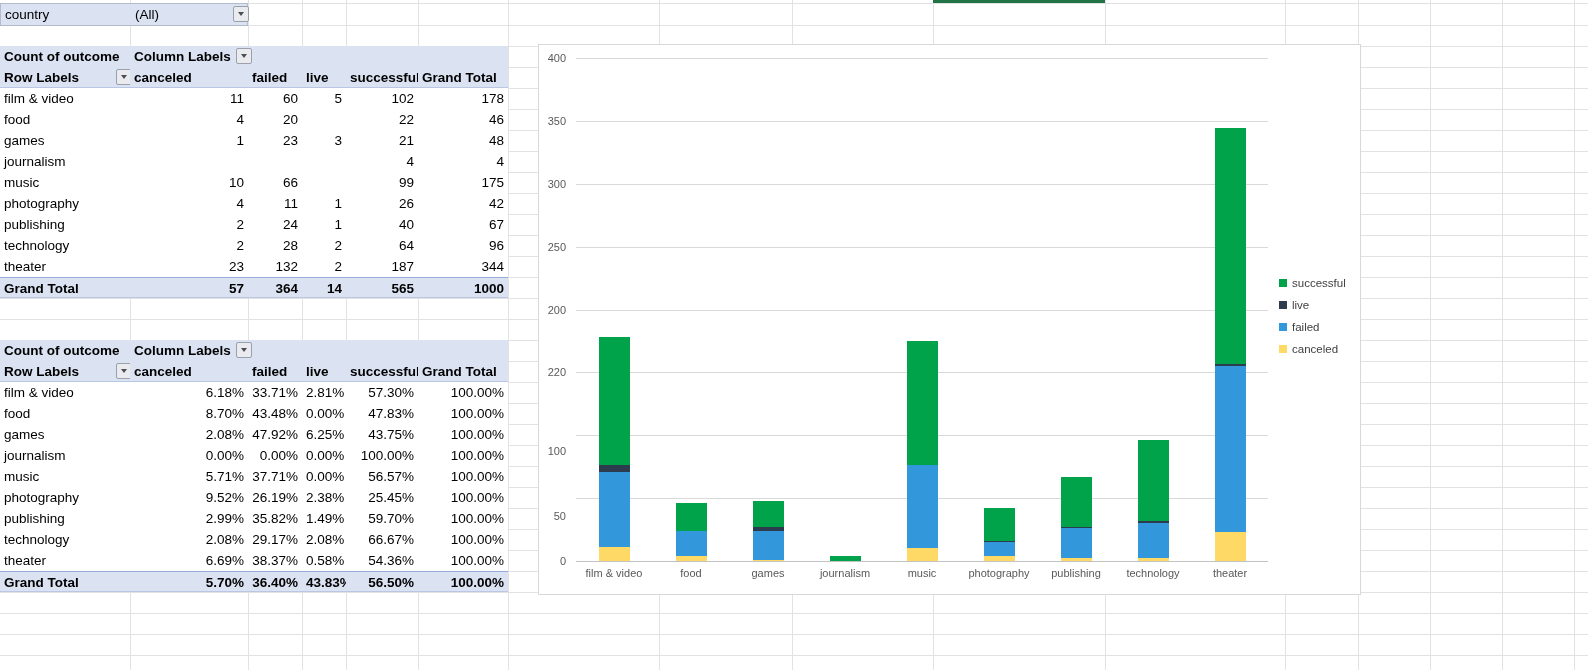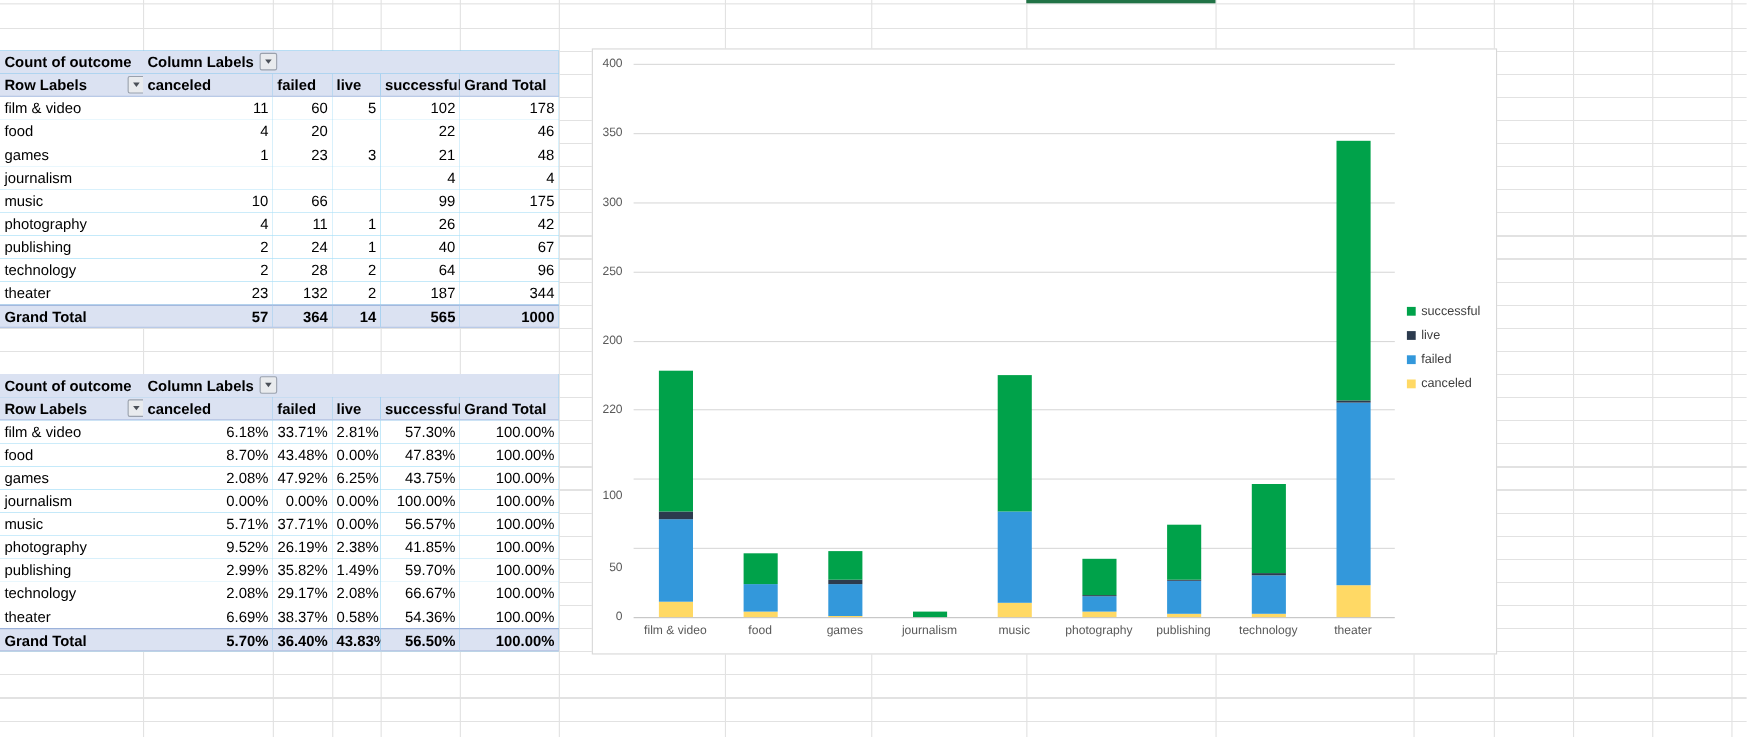--- a/index.html
+++ b/index.html
@@ -76,20 +76,29 @@
       <div class="vline" style="left: 933px;"></div>
       <div class="vline" style="left: 1105px;"></div>
       <div class="vline" style="left: 1285px;"></div>
       <div class="vline" style="left: 1358px;"></div>
       <div class="vline" style="left: 1430px;"></div>
       <div class="vline" style="left: 1502px;"></div>
       <div class="vline" style="left: 1574px;"></div>
     </div>
   <div id="sel-green"></div>
 
+  <div id="filter-row">
+    <div id="filter-label">country</div>
+    <div id="filter-value">
+      <span>(All)</span>
+      <span class="dd-btn" style="left:102px; top:2px;">
+        <span class="dd-tri"></span>
+      </span>
+    </div>
+  </div>
 
   <div id="pivot1" class="pivot" style="top:46px;">
       <div class="pc hdr">Count of outcome</div>
       <div class="pc hdr span5">Column Labels<div class="dd-btn" style="left: 106px; top: 2px;">
           <div class="dd-tri"></div>
         </div></div>
       <div class="pc hdr hdr2">Row Labels<div class="dd-btn" style="left: 116px; top: 2px;">
           <div class="dd-tri"></div>
         </div></div>
       <div class="pc hdr hdr2">canceled</div>
@@ -198,21 +207,21 @@
       <div class="pc">music</div>
       <div class="pc num">5.71%</div>
       <div class="pc num">37.71%</div>
       <div class="pc num">0.00%</div>
       <div class="pc num">56.57%</div>
       <div class="pc num">100.00%</div>
       <div class="pc">photography</div>
       <div class="pc num">9.52%</div>
       <div class="pc num">26.19%</div>
       <div class="pc num">2.38%</div>
-      <div class="pc num">41.85%</div>
+      <div class="pc num">25.45%</div>
       <div class="pc num">100.00%</div>
       <div class="pc">publishing</div>
       <div class="pc num">2.99%</div>
       <div class="pc num">35.82%</div>
       <div class="pc num">1.49%</div>
       <div class="pc num">59.70%</div>
       <div class="pc num">100.00%</div>
       <div class="pc">technology</div>
       <div class="pc num">2.08%</div>
       <div class="pc num">29.17%</div>

